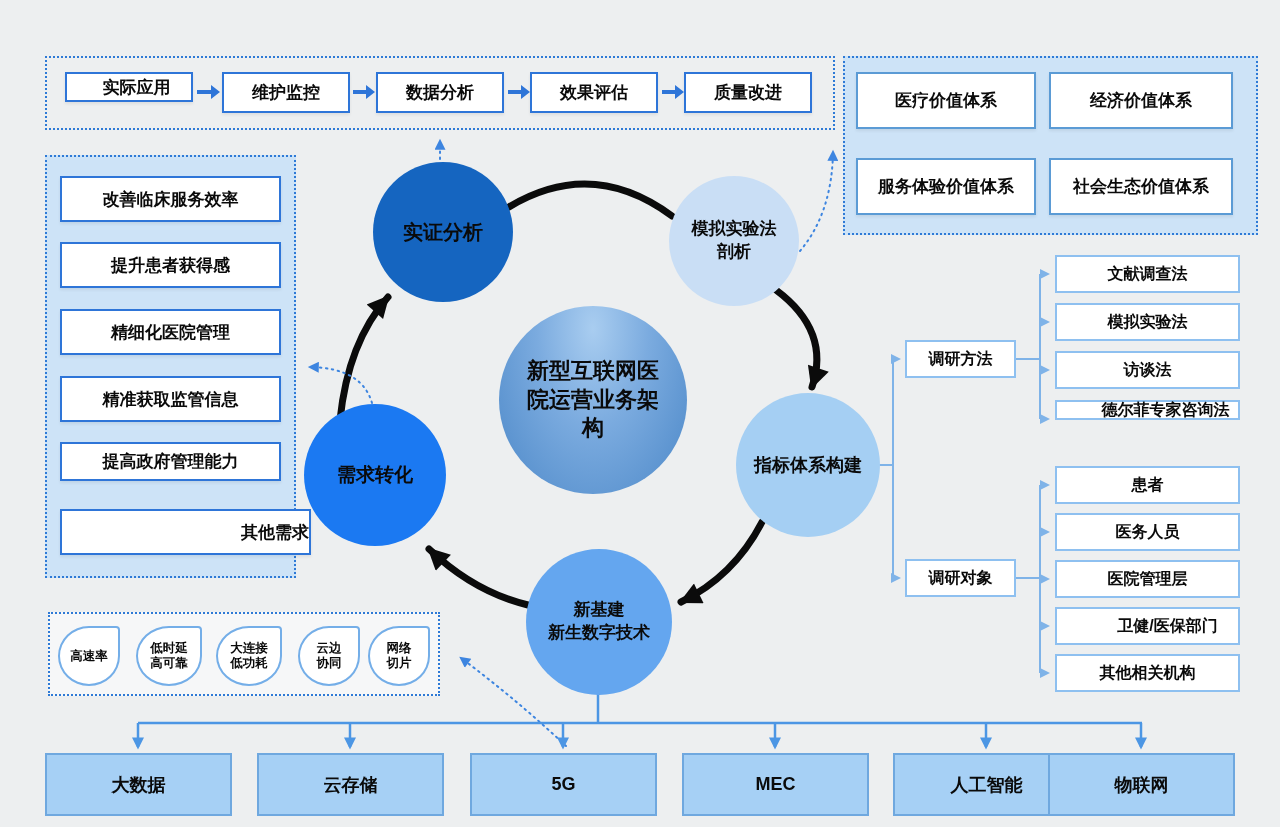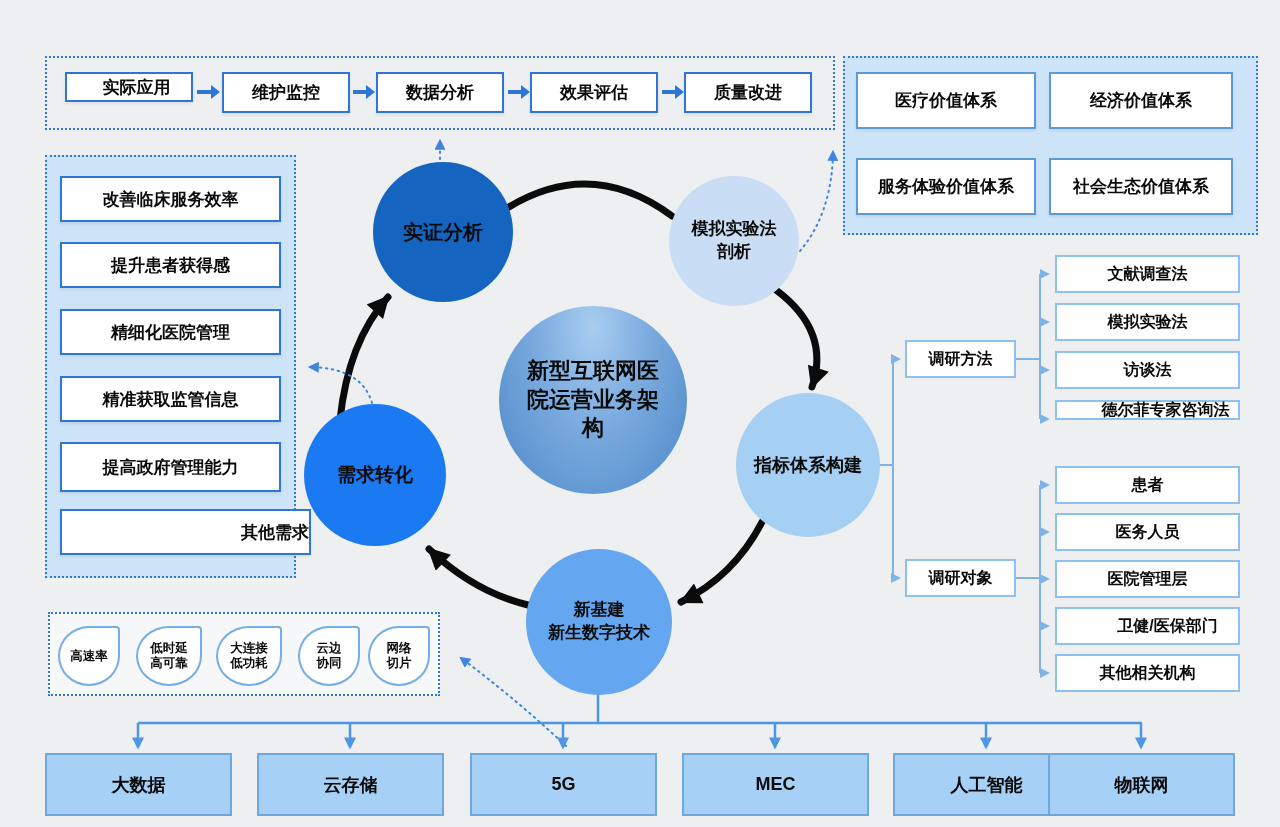--- a/index.html
+++ b/index.html
@@ -154,21 +154,21 @@
     </div>
   <div class="abs wbox" style="left:60px;top:242px;width:221px;height:46px;font-size:17px;">
       <span>提升患者获得感</span>
     </div>
   <div class="abs wbox" style="left:60px;top:309px;width:221px;height:46px;font-size:17px;">
       <span>精细化医院管理</span>
     </div>
   <div class="abs wbox" style="left:60px;top:376px;width:221px;height:46px;font-size:17px;">
       <span>精准获取监管信息</span>
     </div>
-  <div class="abs wbox" style="left:60px;top:442px;width:221px;height:50px;font-size:17px;">
+  <div class="abs wbox" style="left:60px;top:442px;width:221px;height:39px;font-size:17px;">
       <span>提高政府管理能力</span>
     </div>
   <div class="abs wbox" style="left:60px;top:509px;width:251px;height:46px;font-size:17px;justify-content:flex-end;">
       <span>其他需求</span>
     </div>
 
   <div class="abs circle" style="left:499px;top:306px;width:188px;height:188px;font-size:22px;line-height:1.3;background:radial-gradient(ellipse at 50% 12%, #a9cdf0 0%, #7babdf 42%, #4c88c8 100%);">
     <span>新型互联网医</span>
     <span>院运营业务架</span>
     <span>构</span>

